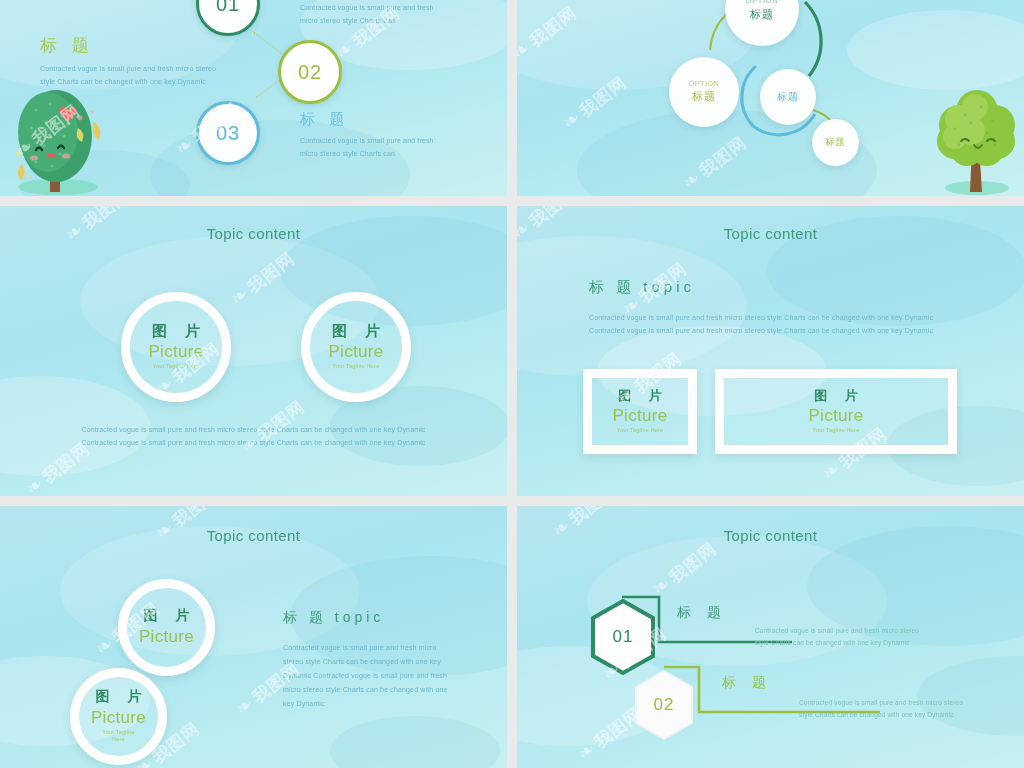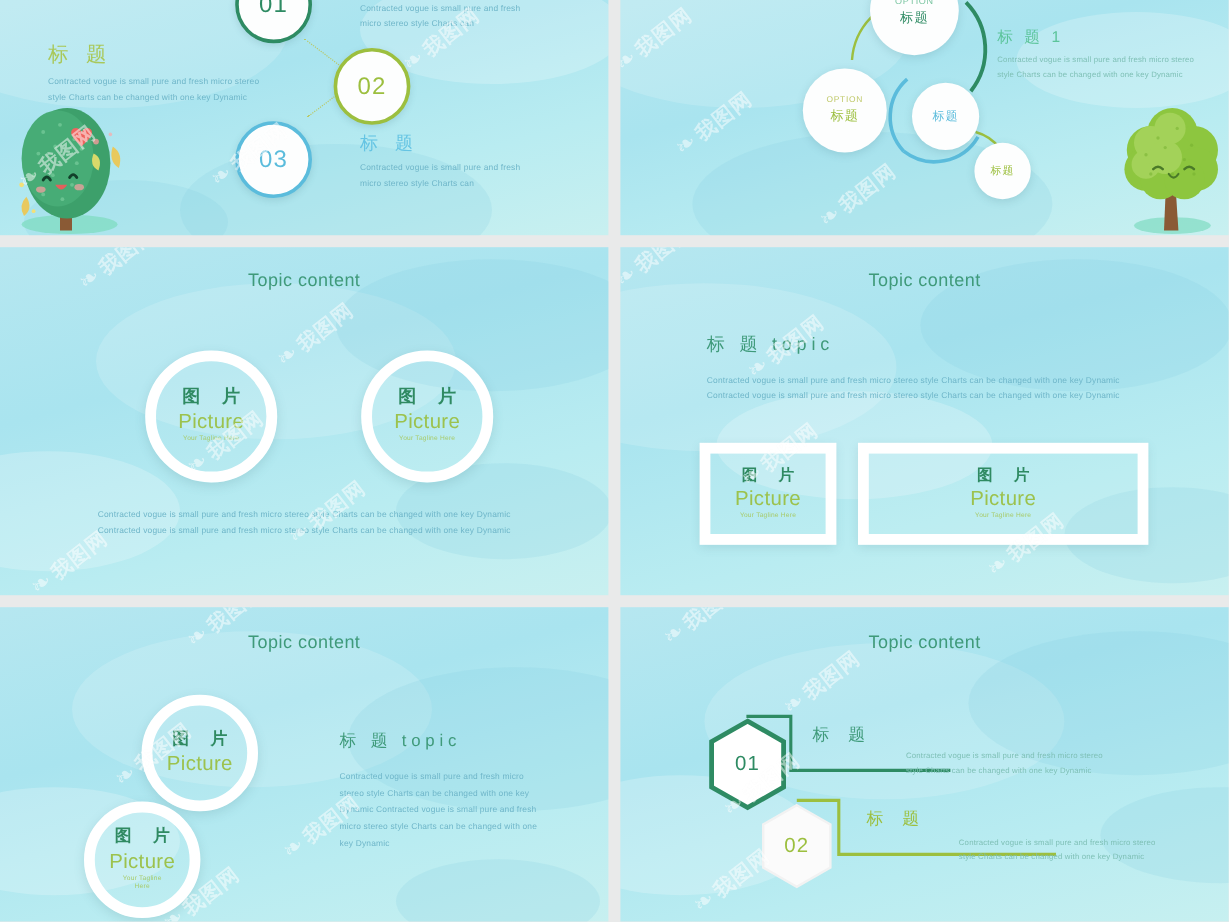--- a/index.html
+++ b/index.html
@@ -200,25 +200,20 @@
                 box-shadow:0 2px 7px rgba(60,110,120,.18);">
       <div style="font-size:10px;color:#5bbcdc;letter-spacing:1px;">标题</div>
     </div>
 
     <div style="position:absolute;left:295px;top:119px;width:47px;height:47px;border-radius:50%;background:#fdfefe;
                 display:flex;align-items:center;justify-content:center;
                 box-shadow:0 2px 7px rgba(60,110,120,.18);">
       <div style="font-size:9px;color:#9cbf3f;letter-spacing:1px;">标题</div>
     </div>
 
-    <div style="position:absolute;left:314px;top:22px;">
-      <div class="cn-title" style="font-size:13px;color:#5cc49a;letter-spacing:3px;">标 题 1</div>
-      <div class="body-txt g" style="margin-top:5px;font-size:6.5px;">Contracted  vogue is small pure and fresh micro stereo</div>
-      <div class="body-txt g" style="font-size:6.5px;">style Charts can be changed with one key Dynamic</div>
-    </div>
 
 
     <div class="tree" style="left:408px;top:85px;">
       <svg width="106" height="112" viewBox="0 0 106 112">
         <ellipse cx="52" cy="103" rx="32" ry="7" fill="#7fdcc0" opacity=".7"></ellipse>
         <path d="M47 60 L45 107 L57 107 L54 60 Z" fill="#8a5a35"></path>
         <path d="M50 74 L33 62" stroke="#8a5a35" stroke-width="4" fill="none" stroke-linecap="round"></path>
         <path d="M52 70 L68 60" stroke="#8a5a35" stroke-width="4" fill="none" stroke-linecap="round"></path>
         <g fill="#8dc63f">
           <circle cx="34" cy="40" r="20"></circle>

